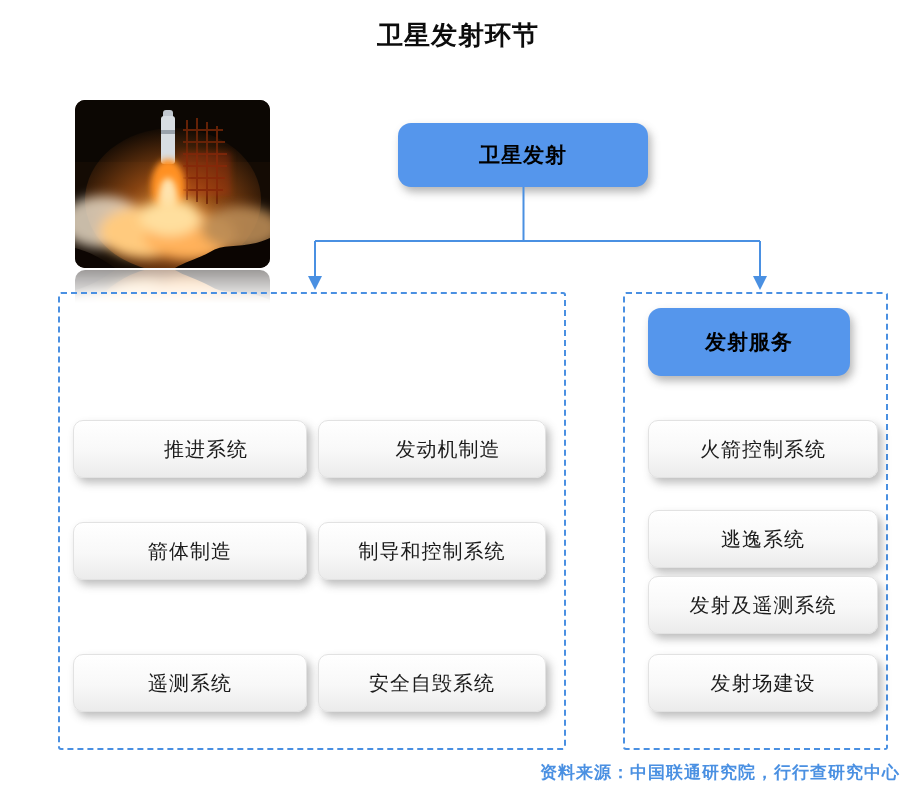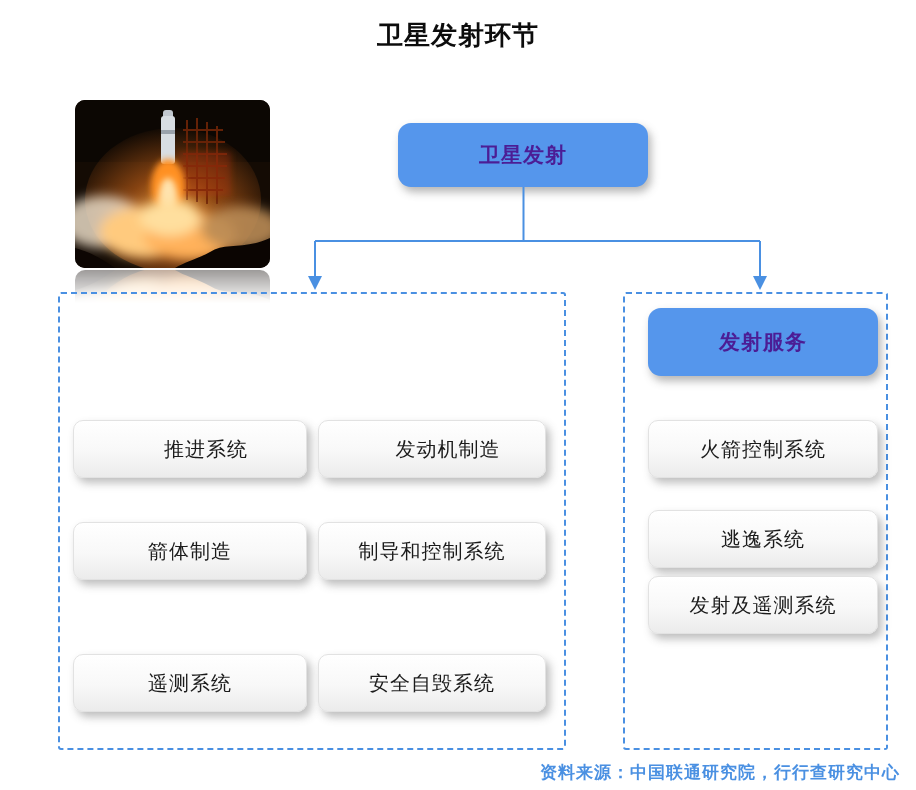--- a/index.html
+++ b/index.html
@@ -19,33 +19,33 @@
   .photo{position:absolute;left:0;top:0;width:195px;height:168px;
          clip-path:inset(0 round 10px);}
   .reflection{position:absolute;left:0;top:170px;width:195px;height:168px;
          clip-path:inset(0 round 10px);
          transform:scaleY(-1);opacity:.5;
          -webkit-mask-image:linear-gradient(to bottom,transparent 80%,rgba(0,0,0,.8) 100%);
          mask-image:linear-gradient(to bottom,transparent 80%,rgba(0,0,0,.8) 100%);}
 
   
   .blue-node{position:absolute;display:flex;align-items:center;justify-content:center;
-         background:var(--accent-blue);color:#4c1d95;font-weight:700;font-size:21px;
+         background:var(--accent-blue);color:#000000;font-weight:700;font-size:21px;
          border-radius:13px;box-shadow:3px 5px 9px rgba(90,90,90,.45);letter-spacing:1px;}
   .root-node{left:398px;top:123px;width:250px;height:64px;}
 
   .connectors{position:absolute;left:0;top:0;width:916px;height:790px;pointer-events:none;}
 
   
   .panel{position:absolute;border:2px dashed var(--connector-blue);border-radius:3px;background:transparent;}
   .panel-left{left:58px;top:292px;width:508px;height:458px;}
   .panel-right{left:623px;top:292px;width:265px;height:458px;}
 
   .header-left{left:80px;top:308px;width:468px;height:68px;}
-  .header-right{left:648px;top:308px;width:230px;height:68px;}
+  .header-right{left:648px;top:308px;width:202px;height:68px;}
 
   .item{position:absolute;display:flex;align-items:center;justify-content:center;
         height:58px;font-size:20px;font-weight:500;color:#1b1b1b;
         background:linear-gradient(180deg,#ffffff 0%,#f8f8f8 55%,#ebebeb 100%);
         border:1px solid #e2e2e2;border-radius:10px;
         box-shadow:4px 5px 8px rgba(70,70,70,.35);letter-spacing:1px;}
   
   .l-c1{left:73px;width:234px;}
   .l-c2{left:318px;width:228px;}
   .l-r1{top:420px;padding-left:32px;} .l-r2{top:522px;} .l-r3{top:654px;}
@@ -126,16 +126,17 @@
   <div class="item l-c1 l-r3">遥测系统</div>
   <div class="item l-c2 l-r3">安全自毁系统</div>
 
   <div class="panel panel-right"></div>
   <div class="blue-node header-right">
     <span>发射服务</span>
   </div>
   <div class="item r-col r-r1">火箭控制系统</div>
   <div class="item r-col r-r2">逃逸系统</div>
   <div class="item r-col r-r3">发射及遥测系统</div>
+  <div class="item r-col r-r4">发射场建设</div>
 
   <div class="footer">资料来源：中国联通研究院，行行查研究中心</div>
 
 </div>
 
 </body></html>

